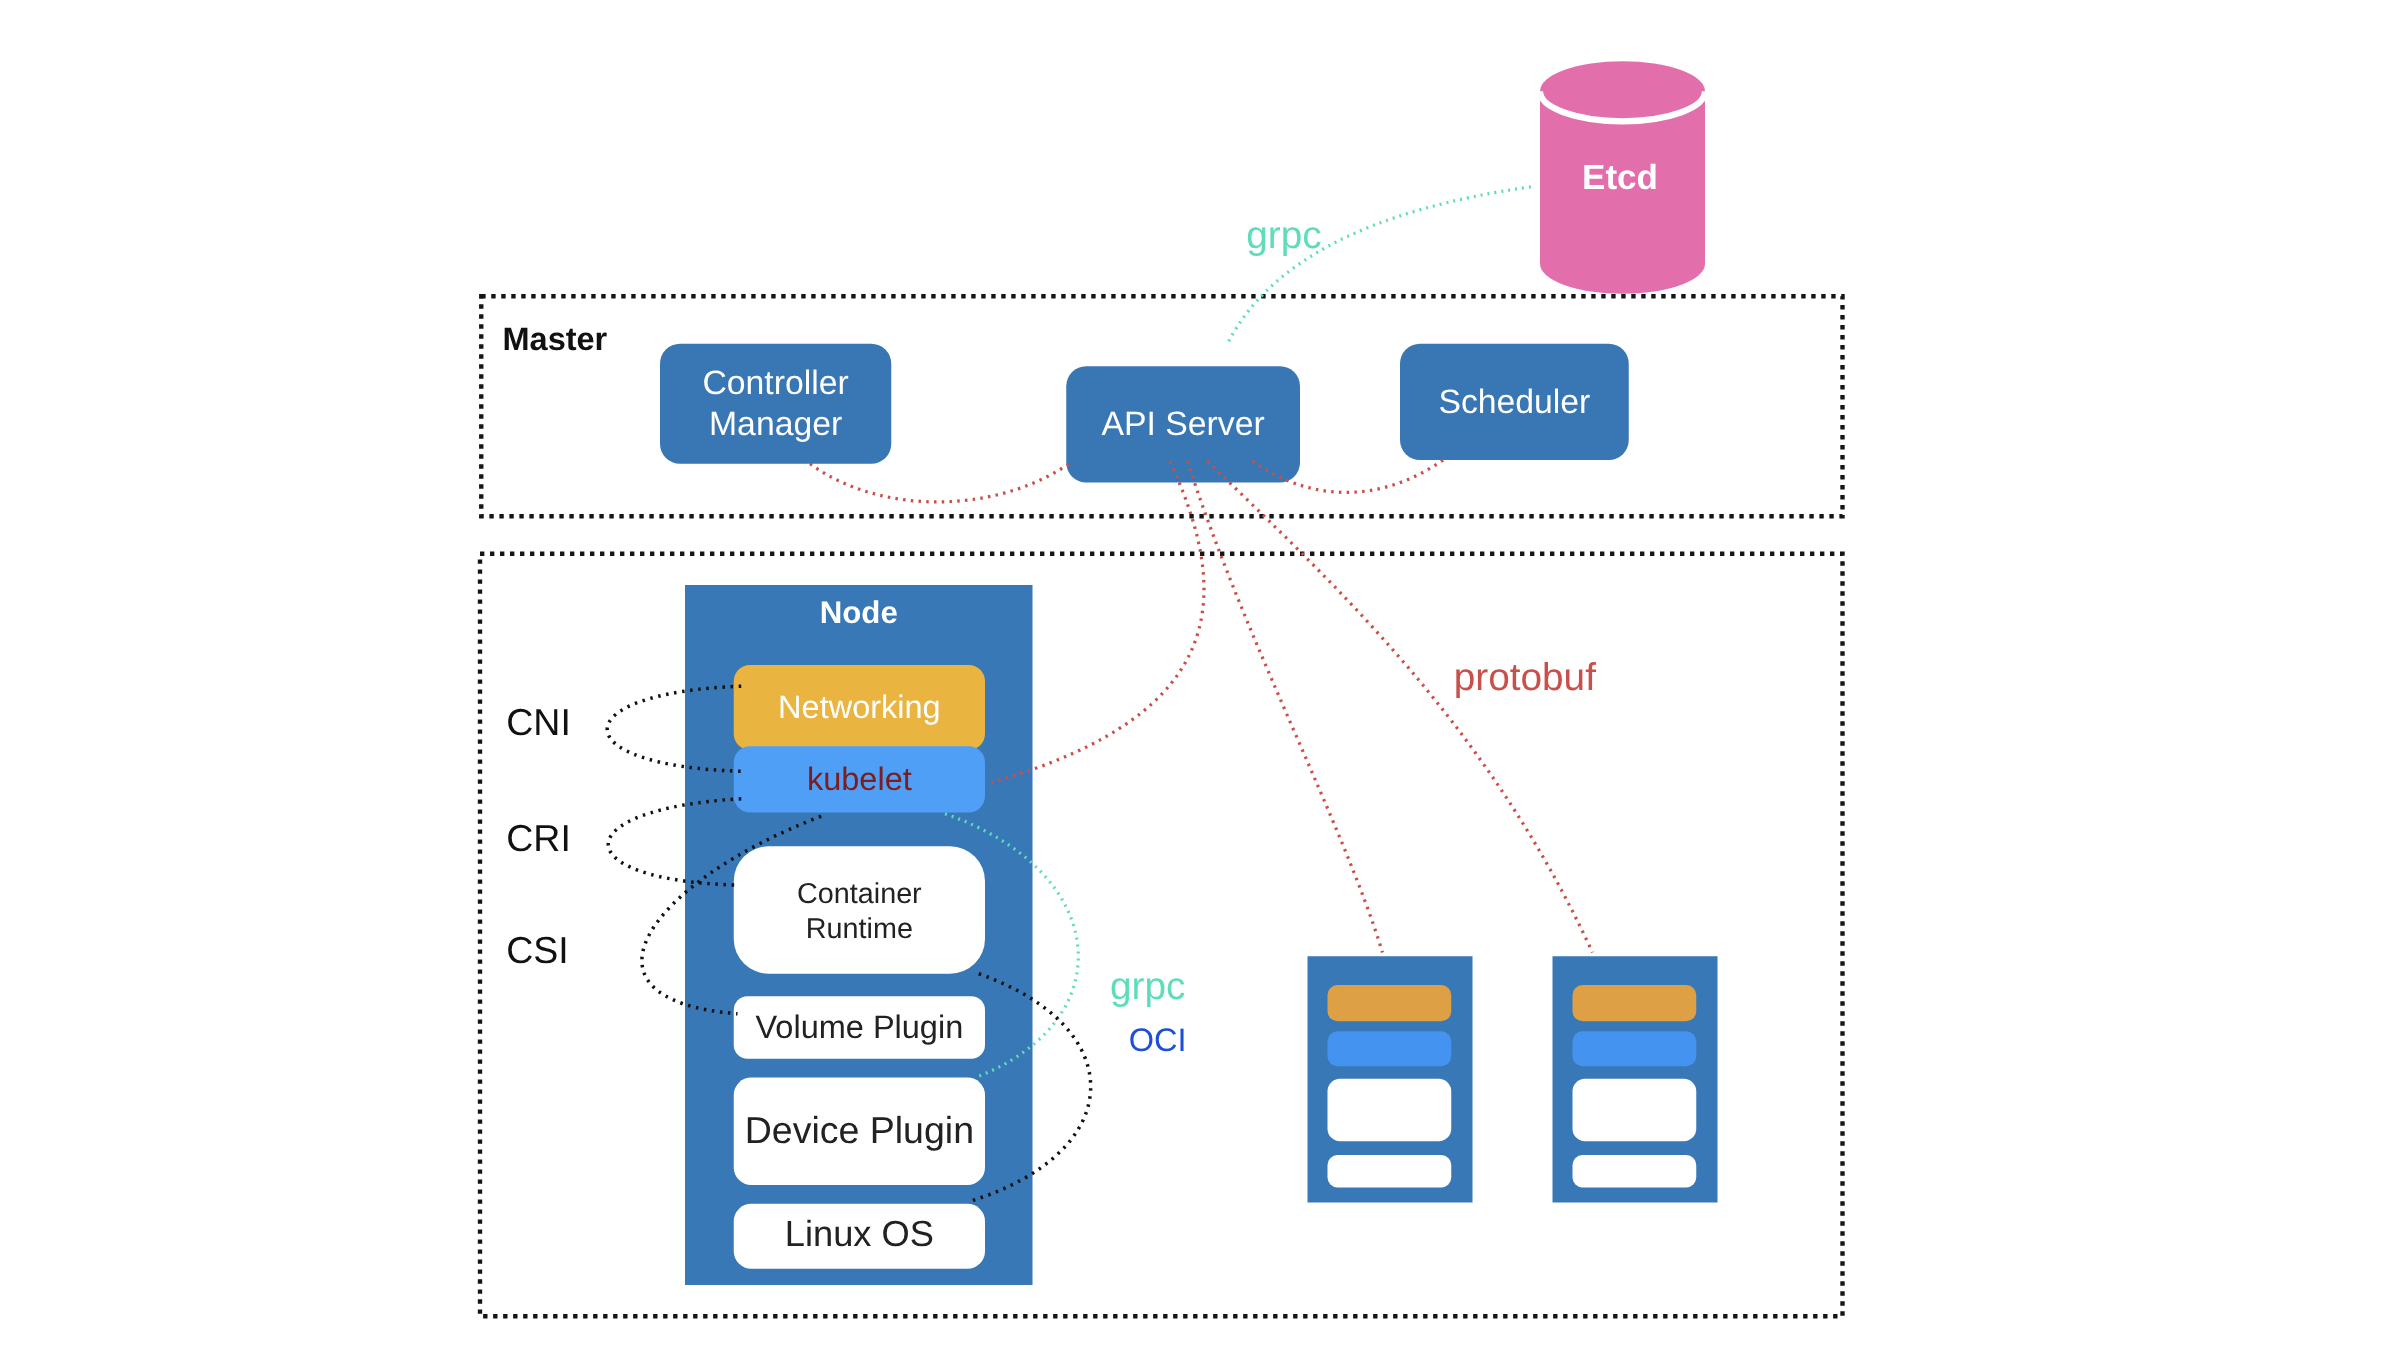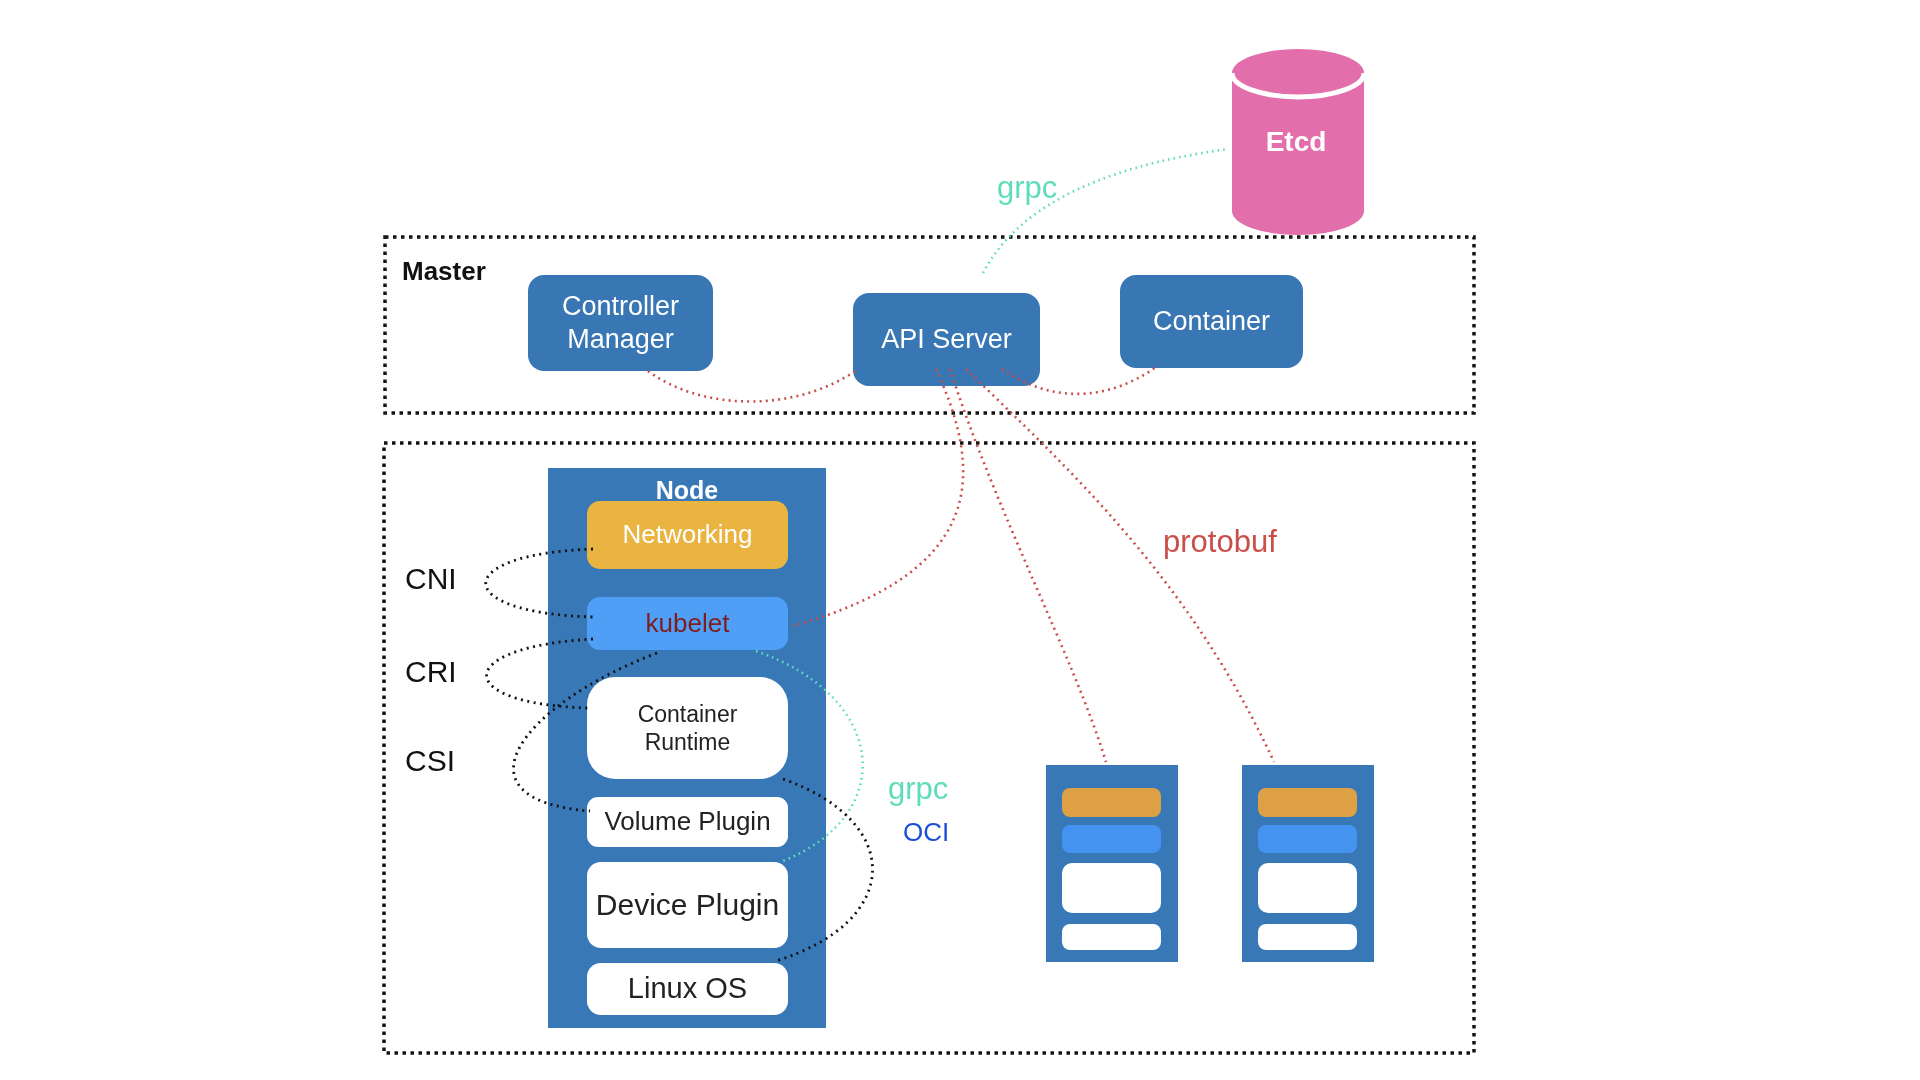--- a/index.html
+++ b/index.html
@@ -61,33 +61,33 @@
 
   <div class="abs master-box layer" style="left:528px;top:275px;width:185px;height:96px;">
     <span style="width:150px;">Controller Manager</span>
   </div>
 
   <div class="abs master-box layer" style="left:853px;top:257px;width:187px;height:93px;margin-top:36px;">
     <span>API Server</span>
   </div>
 
   <div class="abs master-box layer" style="left:1120px;top:275px;width:183px;height:93px;">
-    <span>Container</span>
+    <span>Scheduler</span>
   </div>
 
   <svg class="abs layer" style="left:1228px;top:45px;" width="140" height="200" viewBox="0 0 140 200">
     <path d="M 4,28 L 4,166 A 66,24 0 0 0 136,166 L 136,28 Z" fill="#e26fab"></path>
     <ellipse cx="70" cy="28" rx="66" ry="24" fill="#e26fab"></ellipse>
     <path d="M 4,28 A 66,24 0 0 0 136,28" fill="none" stroke="#ffffff" stroke-width="5"></path>
   </svg>
   <div class="abs etcd-label layer" style="left:1232px;top:126px;">Etcd</div>
 
   <div class="abs node-column layer" style="left:548px;top:468px;width:278px;height:560px;">
     <div class="node-title">Node</div>
-    <div class="node-item item-networking" style="top:33px;height:68px;">
+    <div class="node-item item-networking" style="top:64px;height:68px;">
       <span>Networking</span>
     </div>
     <div class="node-item item-kubelet" style="top:129px;height:53px;">
       <span>kubelet</span>
     </div>
     <div class="node-item item-white item-runtime" style="top:209px;height:102px;">
       <span style="width:130px;">Container Runtime</span>
     </div>
     <div class="node-item item-white item-volume" style="top:329px;height:50px;">
       <span>Volume Plugin</span>

